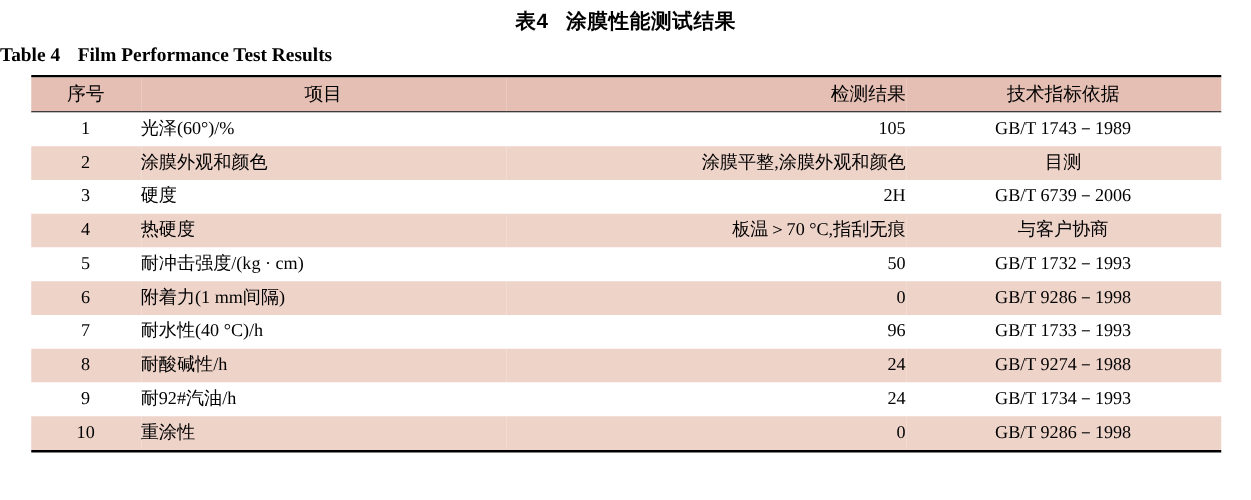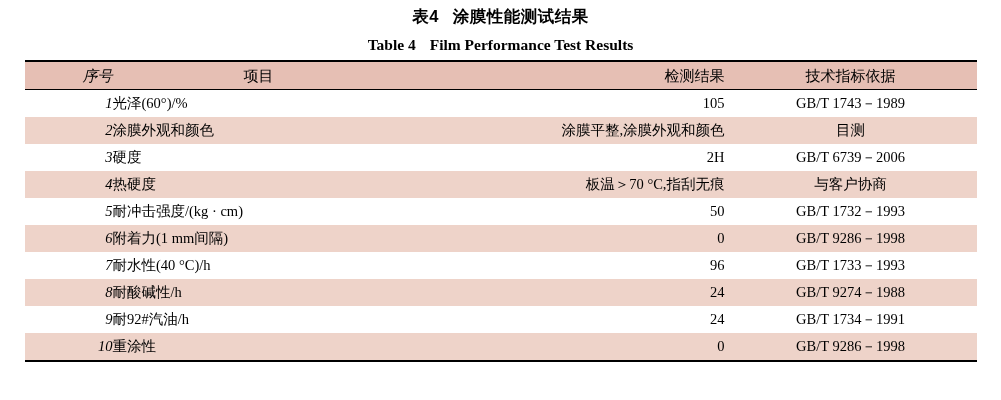--- a/index.html
+++ b/index.html
@@ -23,21 +23,20 @@
   .title-cn {
     text-align: center;
     font-family: "Liberation Sans", sans-serif;
     font-weight: bold;
     font-size: 16.5px;
     letter-spacing: 0.5px;
     padding-top: 6px;
   }
   .title-cn .tnum { margin-right: 14px; }
   .title-en {
-    text-align: center;
     font-family: "Liberation Serif", serif;
     font-weight: bold;
     font-size: 15.5px;
     padding-top: 8px;
     padding-bottom: 6px;
   }
   .title-en .tnum { margin-right: 14px; }
   table.perf {
     border-collapse: collapse;
     width: 952px;
@@ -52,21 +51,21 @@
   table.perf td {
     height: 27px;
     line-height: 27px;
     font-size: 14.5px;
     padding: 0;
     border: none;
     vertical-align: middle;
   }
   tr.band td { background: #eed3c9; }
   tr.plain td { background: #ffffff; }
-  .c-no    { width: 88px;  text-align: right; font-style: italic; }
+  .c-no    { width: 88px;  text-align: center; }
   .c-item  { width: 292px; text-align: left; padding-left: 62px; box-sizing: border-box; }
   .c-res   { width: 320px; text-align: right; }
   .c-std   { width: 252px; text-align: center; margin-top: 45px; }
   .rule-top {
     width: 952px;
     height: 2px;
     background: #000000;
     margin: 0 auto;
   }
   .rule-mid {
@@ -157,21 +156,21 @@
       <tr class="band">
         <td class="c-no">8</td>
         <td class="c-item">耐酸碱性/h</td>
         <td class="c-res">24</td>
         <td class="c-std">GB/T 9274－1988</td>
       </tr>
       <tr class="plain">
         <td class="c-no">9</td>
         <td class="c-item">耐92#汽油/h</td>
         <td class="c-res">24</td>
-        <td class="c-std">GB/T 1734－1991</td>
+        <td class="c-std">GB/T 1734－1993</td>
       </tr>
       <tr class="band">
         <td class="c-no">10</td>
         <td class="c-item">重涂性</td>
         <td class="c-res">0</td>
         <td class="c-std">GB/T 9286－1998</td>
       </tr>
     </tbody>
   </table>
 

